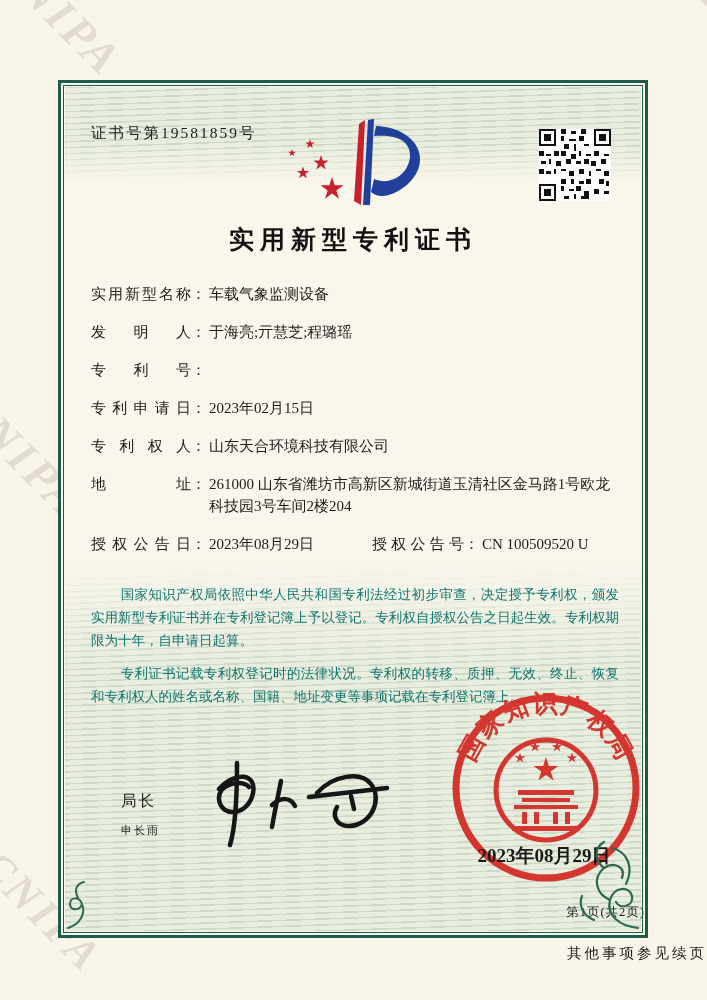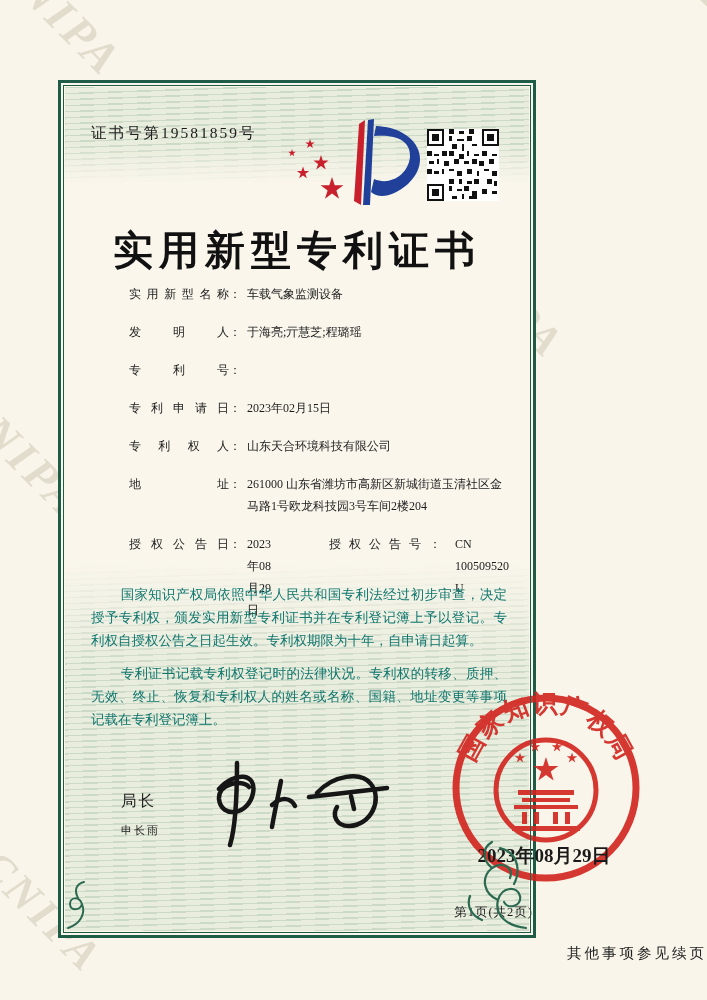--- a/index.html
+++ b/index.html
@@ -10,21 +10,21 @@
     color:#1c1c1c;
   }
   
   .wm{
     position:absolute;font-weight:bold;font-style:italic;
     color:rgba(163,152,120,0.26);letter-spacing:4px;
     transform:rotate(45deg);white-space:nowrap;pointer-events:none;
   }
   
   .frame{
-    position:absolute;left:58px;top:80px;width:478px;height:858px;
+    position:absolute;left:58px;top:80px;width:590px;height:858px;
     box-sizing:border-box;border:3px solid #1e5c47;background:#faf6ec;padding-left:25px;
   }
   .frame::before{
     content:"";position:absolute;inset:2px;border:1px solid #1e5c47;pointer-events:none;z-index:5;
   }
   .stripes{
     position:absolute;left:4px;right:4px;pointer-events:none;
     background:
       repeating-linear-gradient(178deg, rgba(96,140,110,0.20) 0 1.5px, rgba(96,140,110,0) 1.5px 6px),
       rgba(210,226,204,0.45);
@@ -32,29 +32,29 @@
   .stripes.top{top:4px;height:96px;
     -webkit-mask-image:linear-gradient(#000 60%,transparent);mask-image:linear-gradient(#000 60%,transparent);}
   .stripes.bottom{top:478px;bottom:4px;
     -webkit-mask-image:linear-gradient(transparent,#000 28%);mask-image:linear-gradient(transparent,#000 28%);}
   
   .cert-no{position:absolute;left:30px;top:40px;font-size:15.5px;letter-spacing:2px;z-index:2;}
   .logo{position:absolute;left:218px;top:26px;z-index:2;}
   .qr{position:absolute;right:34px;top:46px;width:72px;height:72px;z-index:2;}
   .title{
     position:absolute;left:0;right:0;top:140px;text-align:center;
-    font-size:40px;font-weight:bold;letter-spacing:6px;color:#111;z-index:2;
-  }
-  
-  .fields{position:absolute;left:30px;right:24px;top:200px;font-size:12px;line-height:22px;z-index:2;margin-left:38px;}
+    font-size:25px;font-weight:bold;letter-spacing:6px;color:#111;z-index:2;
+  }
+  
+  .fields{position:absolute;left:30px;right:24px;top:200px;font-size:15px;line-height:22px;z-index:2;}
   .frow{margin-bottom:16px;display:flex;align-items:flex-start;}
   .flabel{display:inline-block;width:100px;text-align:justify;text-align-last:justify;flex:none;}
   .fcolon{flex:none;width:18px;}
   .fvalue{flex:0 1 auto;max-width:436px;}
-  .frow .second{margin-left:58px;display:flex;gap:8px;}
+  .frow .second{margin-left:58px;display:flex;}
   .frow .second .flabel{width:92px;}
   
   .paras{position:absolute;left:30px;right:26px;top:500px;font-size:13.5px;line-height:23px;
     color:#0f766e;text-align:justify;z-index:2;}
   .paras p{margin:0 0 10px 0;text-indent:2.2em;}
   
   .sig-title{position:absolute;left:60px;top:708px;font-size:15.5px;letter-spacing:2px;z-index:2;font-family:Liberation Serif, serif;}
   .sig-name{position:absolute;left:60px;top:740px;font-size:11px;letter-spacing:2px;z-index:2;text-align:right;}
   .sig-hand{position:absolute;left:128px;top:668px;z-index:2;}
   

